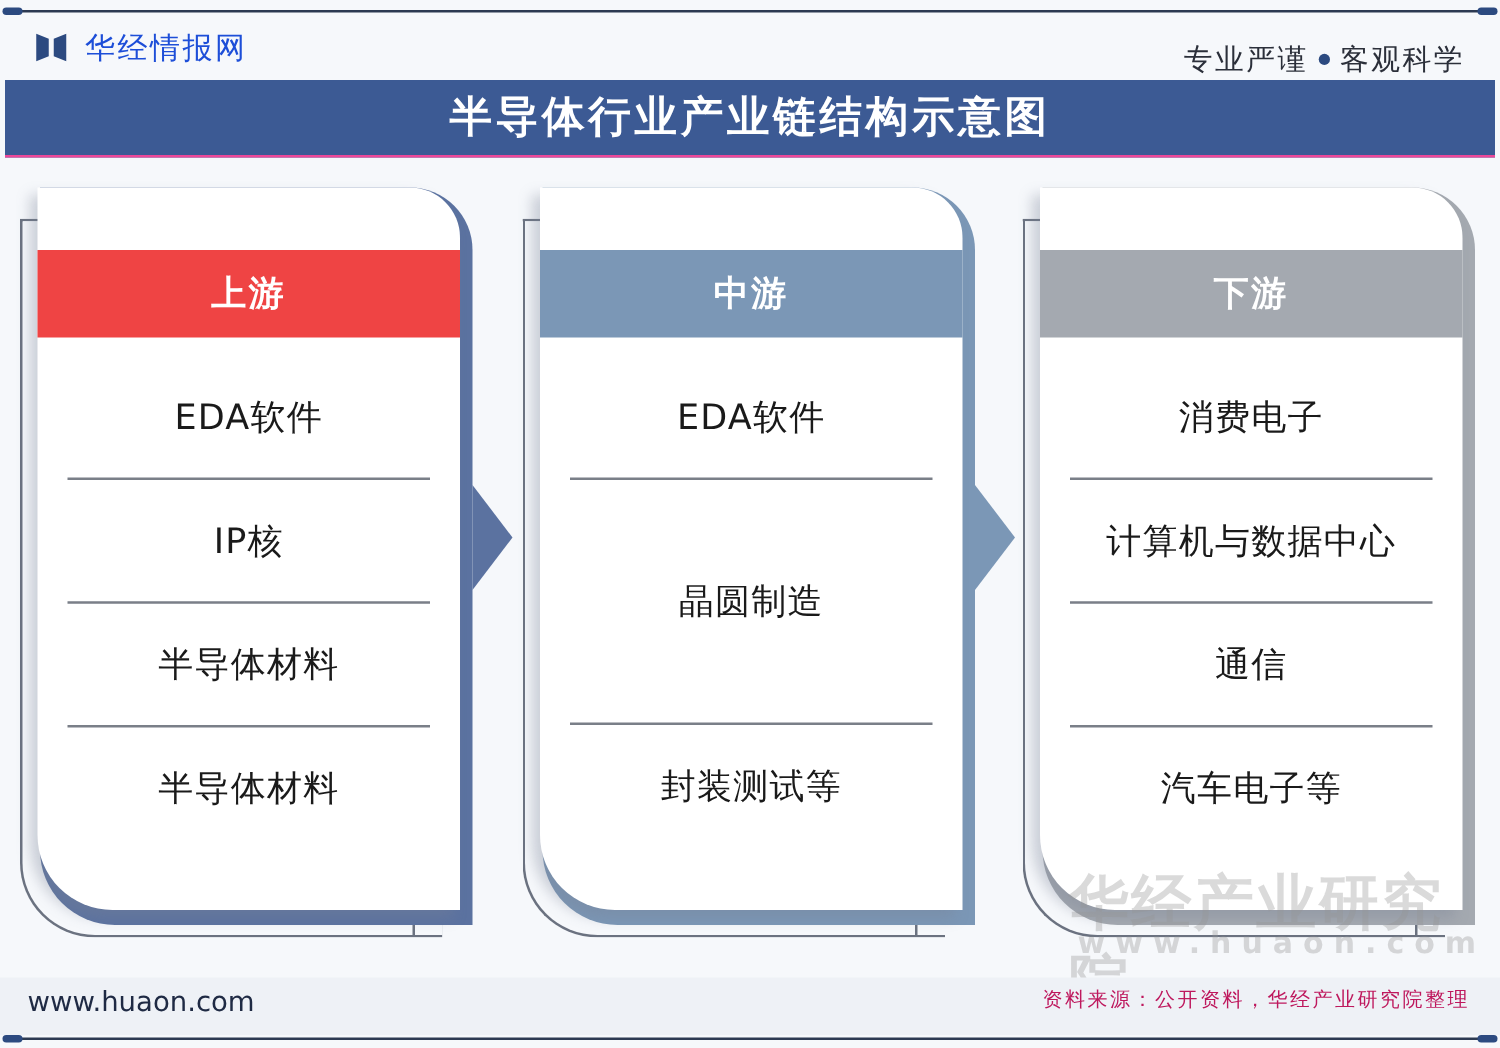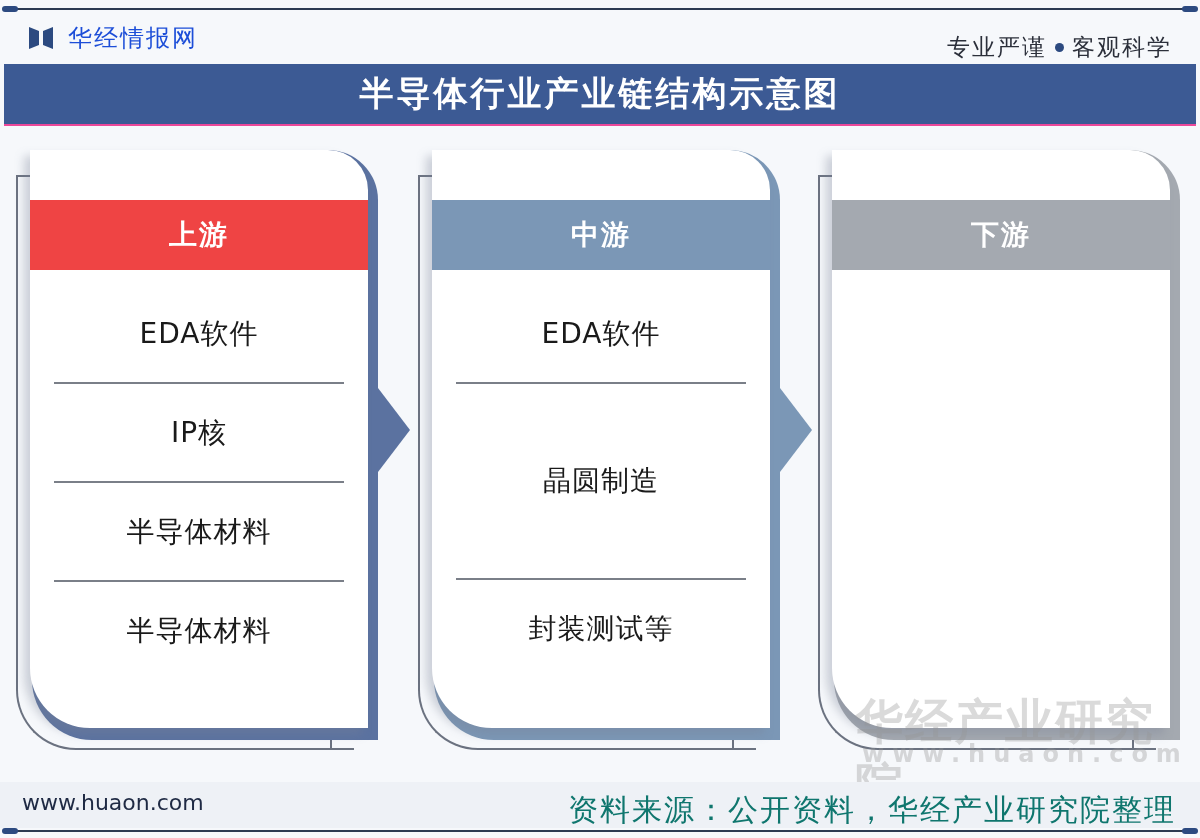--- a/index.html
+++ b/index.html
@@ -59,21 +59,21 @@
   }
   .divider { height: 2px; background: #7a7f88; margin: 0 24px; }
 
   .arrow { position: absolute; top: 388px; width: 0; height: 0; border-top: 42px solid transparent; border-bottom: 42px solid transparent; }
 
   .watermark-cn { position: absolute; left: 855px; top: 690px; font-size: 48px; font-weight: bold; color: rgba(150,150,150,0.35); letter-spacing: 2px; }
   .watermark-url { position: absolute; left: 862px; top: 740px; font-size: 24px; font-weight: bold; color: rgba(150,150,150,0.35); letter-spacing: 8px; }
 
   .footer { position: absolute; left: 0; right: 0; top: 782px; height: 46px; background: #eef1f6; }
   .footer-url { position: absolute; left: 22px; top: 790px; font-size: 22px; color: #1f2a44; }
-  .footer-source { position: absolute; right: 24px; top: 790px; font-size: 30px; color: #0f766e; letter-spacing: 2px; text-align: right; }
+  .footer-source { position: absolute; right: 24px; top: 790px; font-size: 16px; color: #be185d; letter-spacing: 2px; text-align: right; }
   .bottom-rule { position: absolute; left: 4px; right: 4px; bottom: 6px; height: 2px; background: #2c3a52; }
   .bottom-cap-l { position: absolute; left: 2px; bottom: 4px; width: 16px; height: 6px; background: #2c4a80; border-radius: 3px; }
   .bottom-cap-r { position: absolute; right: 2px; bottom: 4px; width: 16px; height: 6px; background: #2c4a80; border-radius: 3px; }
 </style>
 </head>
 <body>
 
 <div class="top-rule"></div>
 <div class="top-rule-cap-l"></div>
 <div class="top-rule-cap-r"></div>
@@ -140,20 +140,29 @@
 
 <div class="column" style="left:818px;font-family:Liberation Mono, monospace;">
   <div class="col-outline">
       <div class="col-outline-tick"></div>
     </div>
   <div class="col-shadow" style="background:#a4a9b0;"></div>
   <div class="col-card"></div>
   <div class="col-header" style="background:#a4a9b0;">
     <span class="col-header-text">下游</span>
   </div>
+  <div class="items">
+    <div class="item">消费电子</div>
+    <div class="divider"></div>
+    <div class="item">计算机与数据中心</div>
+    <div class="divider"></div>
+    <div class="item">通信</div>
+    <div class="divider"></div>
+    <div class="item">汽车电子等</div>
+  </div>
 </div>
 
 <div class="watermark-cn">华经产业研究院</div>
 <div class="watermark-url">www.huaon.com</div>
 
 <div class="footer"></div>
 <div class="footer-url">www.huaon.com</div>
 <div class="footer-source">资料来源：公开资料，华经产业研究院整理</div>
 <div class="bottom-rule"></div>
 <div class="bottom-cap-l"></div>

